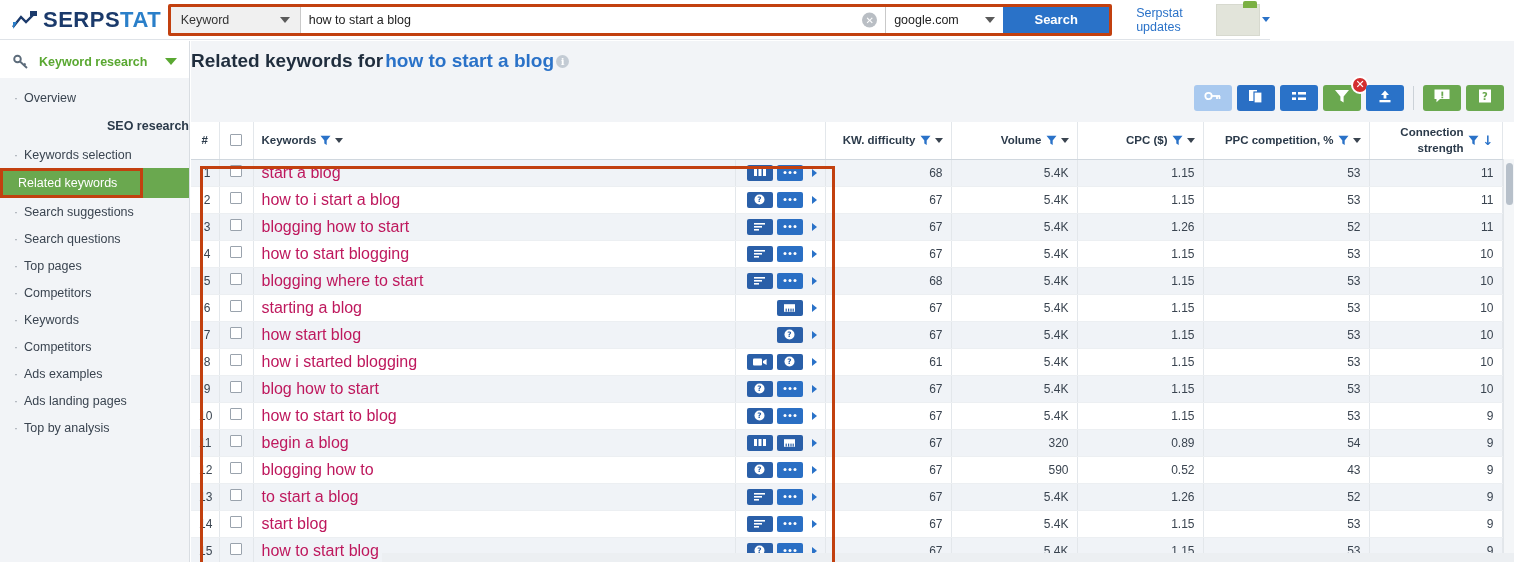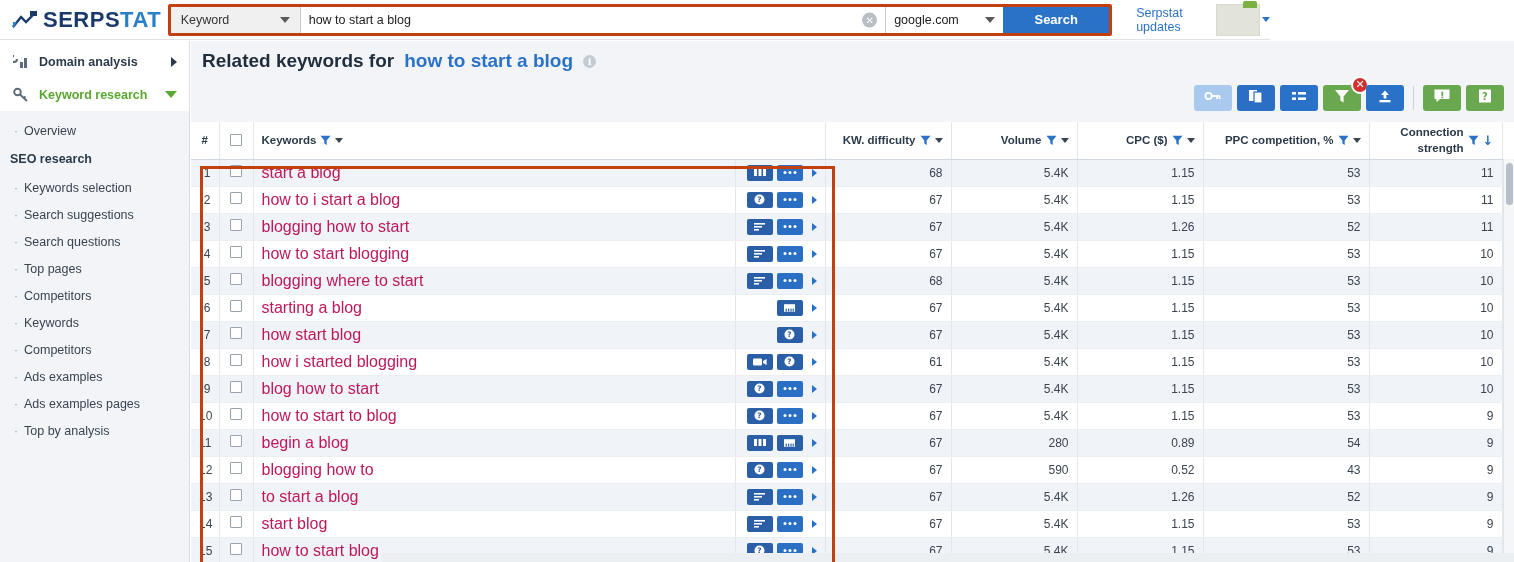--- a/index.html
+++ b/index.html
@@ -102,40 +102,40 @@
     border-left: 6px solid transparent; border-right: 6px solid transparent; border-top: 7px solid #5aa832;
   }
   .sb-sub { background: #f2f4f7; padding-top: 6px; height: 100%; }
   .sb-item {
     height: 27px; display: flex; align-items: center; padding-left: 14px;
     font-size: 12.5px; color: #3a4450;
   }
   .sb-item .dot { margin-right: 6px; color: #8b939d; font-size: 12px; }
   .sb-group {
     height: 30px; display: flex; align-items: center; padding-left: 10px;
-    font-size: 12.5px; color: #2b3a4a; font-weight: bold;
+    font-size: 12.5px; color: #2b3a4a; font-weight: bold; justify-content: flex-end;
   }
   .sb-item.sel {
     background: #6aa84f; color: #ffffff; height: 30px;
     position: relative;
   }
   .sb-item.sel .sel-box {
     position: absolute; left: 0; top: 0; width: 143px; height: 30px;
     border: 3px solid #c2400f; box-sizing: border-box;
   }
   .sb-item.sel .lbl { position: relative; padding-left: 4px; }
 
   
   .main {
     position: absolute; left: 191px; top: 41px; width: 1323px; height: 521px;
     background: #f2f4f7;
   }
   .page-title {
-    height: 40px; display: flex; align-items: center; gap: 10px;
-    padding-left: 11px; font-size: 19px; font-weight: bold; color: #1f2d3d;
+    height: 40px; display: flex; align-items: center; gap: 2px;
+    padding-left: 0; font-size: 19px; font-weight: bold; color: #1f2d3d;
   }
   .page-title .kw { color: #2a72c8; }
   .info-ico {
     width: 13px; height: 13px; border-radius: 50%; background: #c3cbd4; color: #fff;
     font-size: 10px; font-weight: bold; text-align: center; line-height: 13px;
     font-family: "DejaVu Serif", serif;
   }
 
   
   .toolbar {
@@ -260,31 +260,20 @@
   </div>
   <div class="tb-avatar">
     <span class="tab"></span>
   </div>
 </div>
 
 <div class="sidebar">
   <div class="sb-top">
 
 
-    <div class="sb-main">
-      <span class="sb-ico">
-        <svg width="15" height="15" viewBox="0 0 15 15">
-          <rect x="7" y="8" width="3" height="6" fill="#5c6b7a"></rect>
-          <rect x="11" y="4" width="3" height="10" fill="#5c6b7a"></rect>
-          <path d="M1 2 a3 3 0 1 0 3 3" stroke="#5c6b7a" stroke-width="2" fill="none"></path>
-        </svg>
-      </span>
-      <span>Domain analysis</span>
-      <span class="sb-arrow-r"></span>
-    </div>
 
     <div class="sb-main active">
       <span class="sb-ico">
         <svg width="16" height="16" viewBox="0 0 16 16">
           <circle cx="4.5" cy="5" r="3.3" stroke="#5c6b7a" stroke-width="1.9" fill="none"></circle>
           <path d="M7 7.5 L14 14" stroke="#5c6b7a" stroke-width="1.9"></path>
           <path d="M11 11 L12.5 9.5" stroke="#5c6b7a" stroke-width="1.9"></path>
         </svg>
       </span>
       <span>Keyword research</span>
@@ -297,20 +286,24 @@
       <span class="dot">·</span>
       <span>Overview</span>
     </div>
     <div class="sb-group">
       <span>SEO research</span>
     </div>
     <div class="sb-item">
       <span class="dot">·</span>
       <span>Keywords selection</span>
     </div>
+    <div class="sb-item sel">
+      <span class="sel-box"></span>
+      <span class="lbl">Related keywords</span>
+    </div>
     <div class="sb-item">
       <span class="dot">·</span>
       <span>Search suggestions</span>
     </div>
     <div class="sb-item">
       <span class="dot">·</span>
       <span>Search questions</span>
     </div>
     <div class="sb-item">
       <span class="dot">·</span>
@@ -327,21 +320,21 @@
     <div class="sb-item">
       <span class="dot">·</span>
       <span>Competitors</span>
     </div>
     <div class="sb-item">
       <span class="dot">·</span>
       <span>Ads examples</span>
     </div>
     <div class="sb-item">
       <span class="dot">·</span>
-      <span>Ads examples pages</span>
+      <span>Ads landing pages</span>
     </div>
     <div class="sb-item">
       <span class="dot">·</span>
       <span>Top by analysis</span>
     </div>
   </div>
 </div>
 
 <div class="main">
 
@@ -812,21 +805,21 @@
                     <rect x="2.6" y="5.6" width="1.2" height="3" fill="#2a5fa8"></rect>
                     <rect x="5" y="5.6" width="1.2" height="3" fill="#2a5fa8"></rect>
                     <rect x="7.4" y="5.6" width="1.2" height="3" fill="#2a5fa8"></rect>
                     <rect x="9.6" y="5.6" width="1.2" height="3" fill="#2a5fa8"></rect>
                   </svg>
                 </span>
               <span class="expand"></span>
             </div>
           </td>
           <td class="num">67</td>
-          <td class="num">280</td>
+          <td class="num">320</td>
           <td class="num">0.89</td>
           <td class="num">54</td>
           <td class="num">9</td>
         </tr>
 
         <tr class="even">
           <td class="col-num">12</td>
           <td class="cell-c"><span class="chk"></span></td>
           <td><a class="kw-link">blogging how to</a></td>
           <td>

